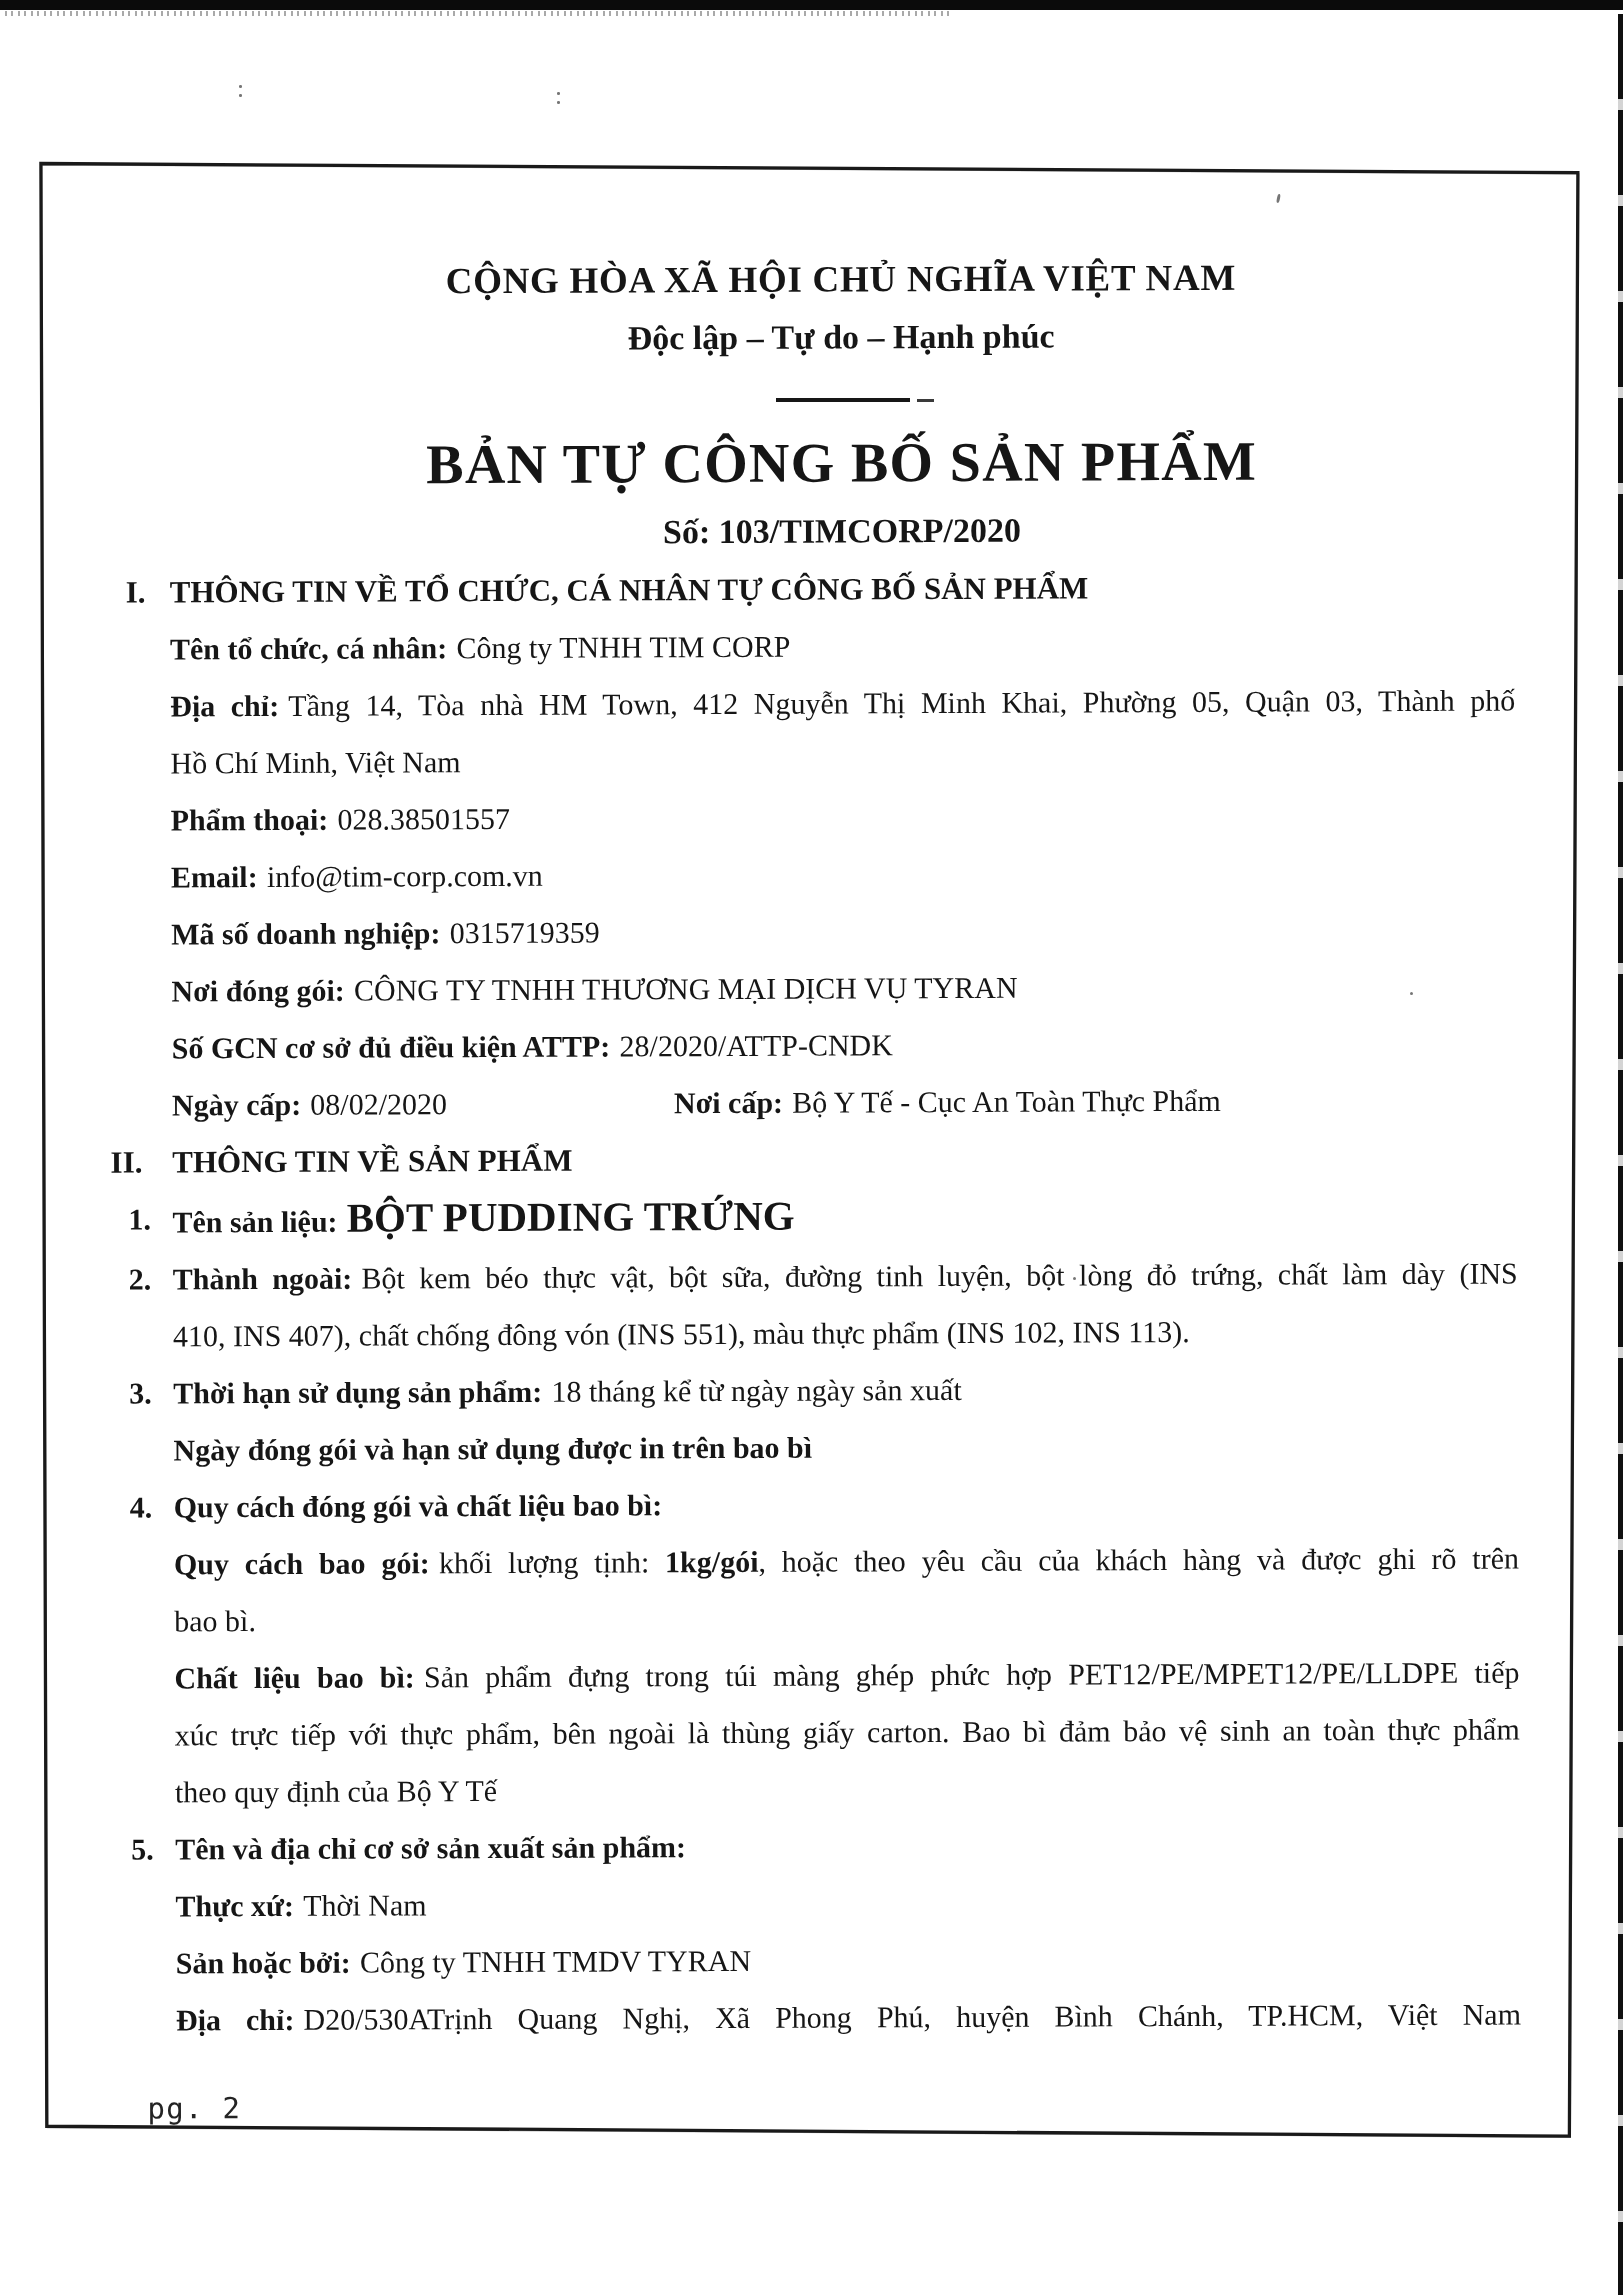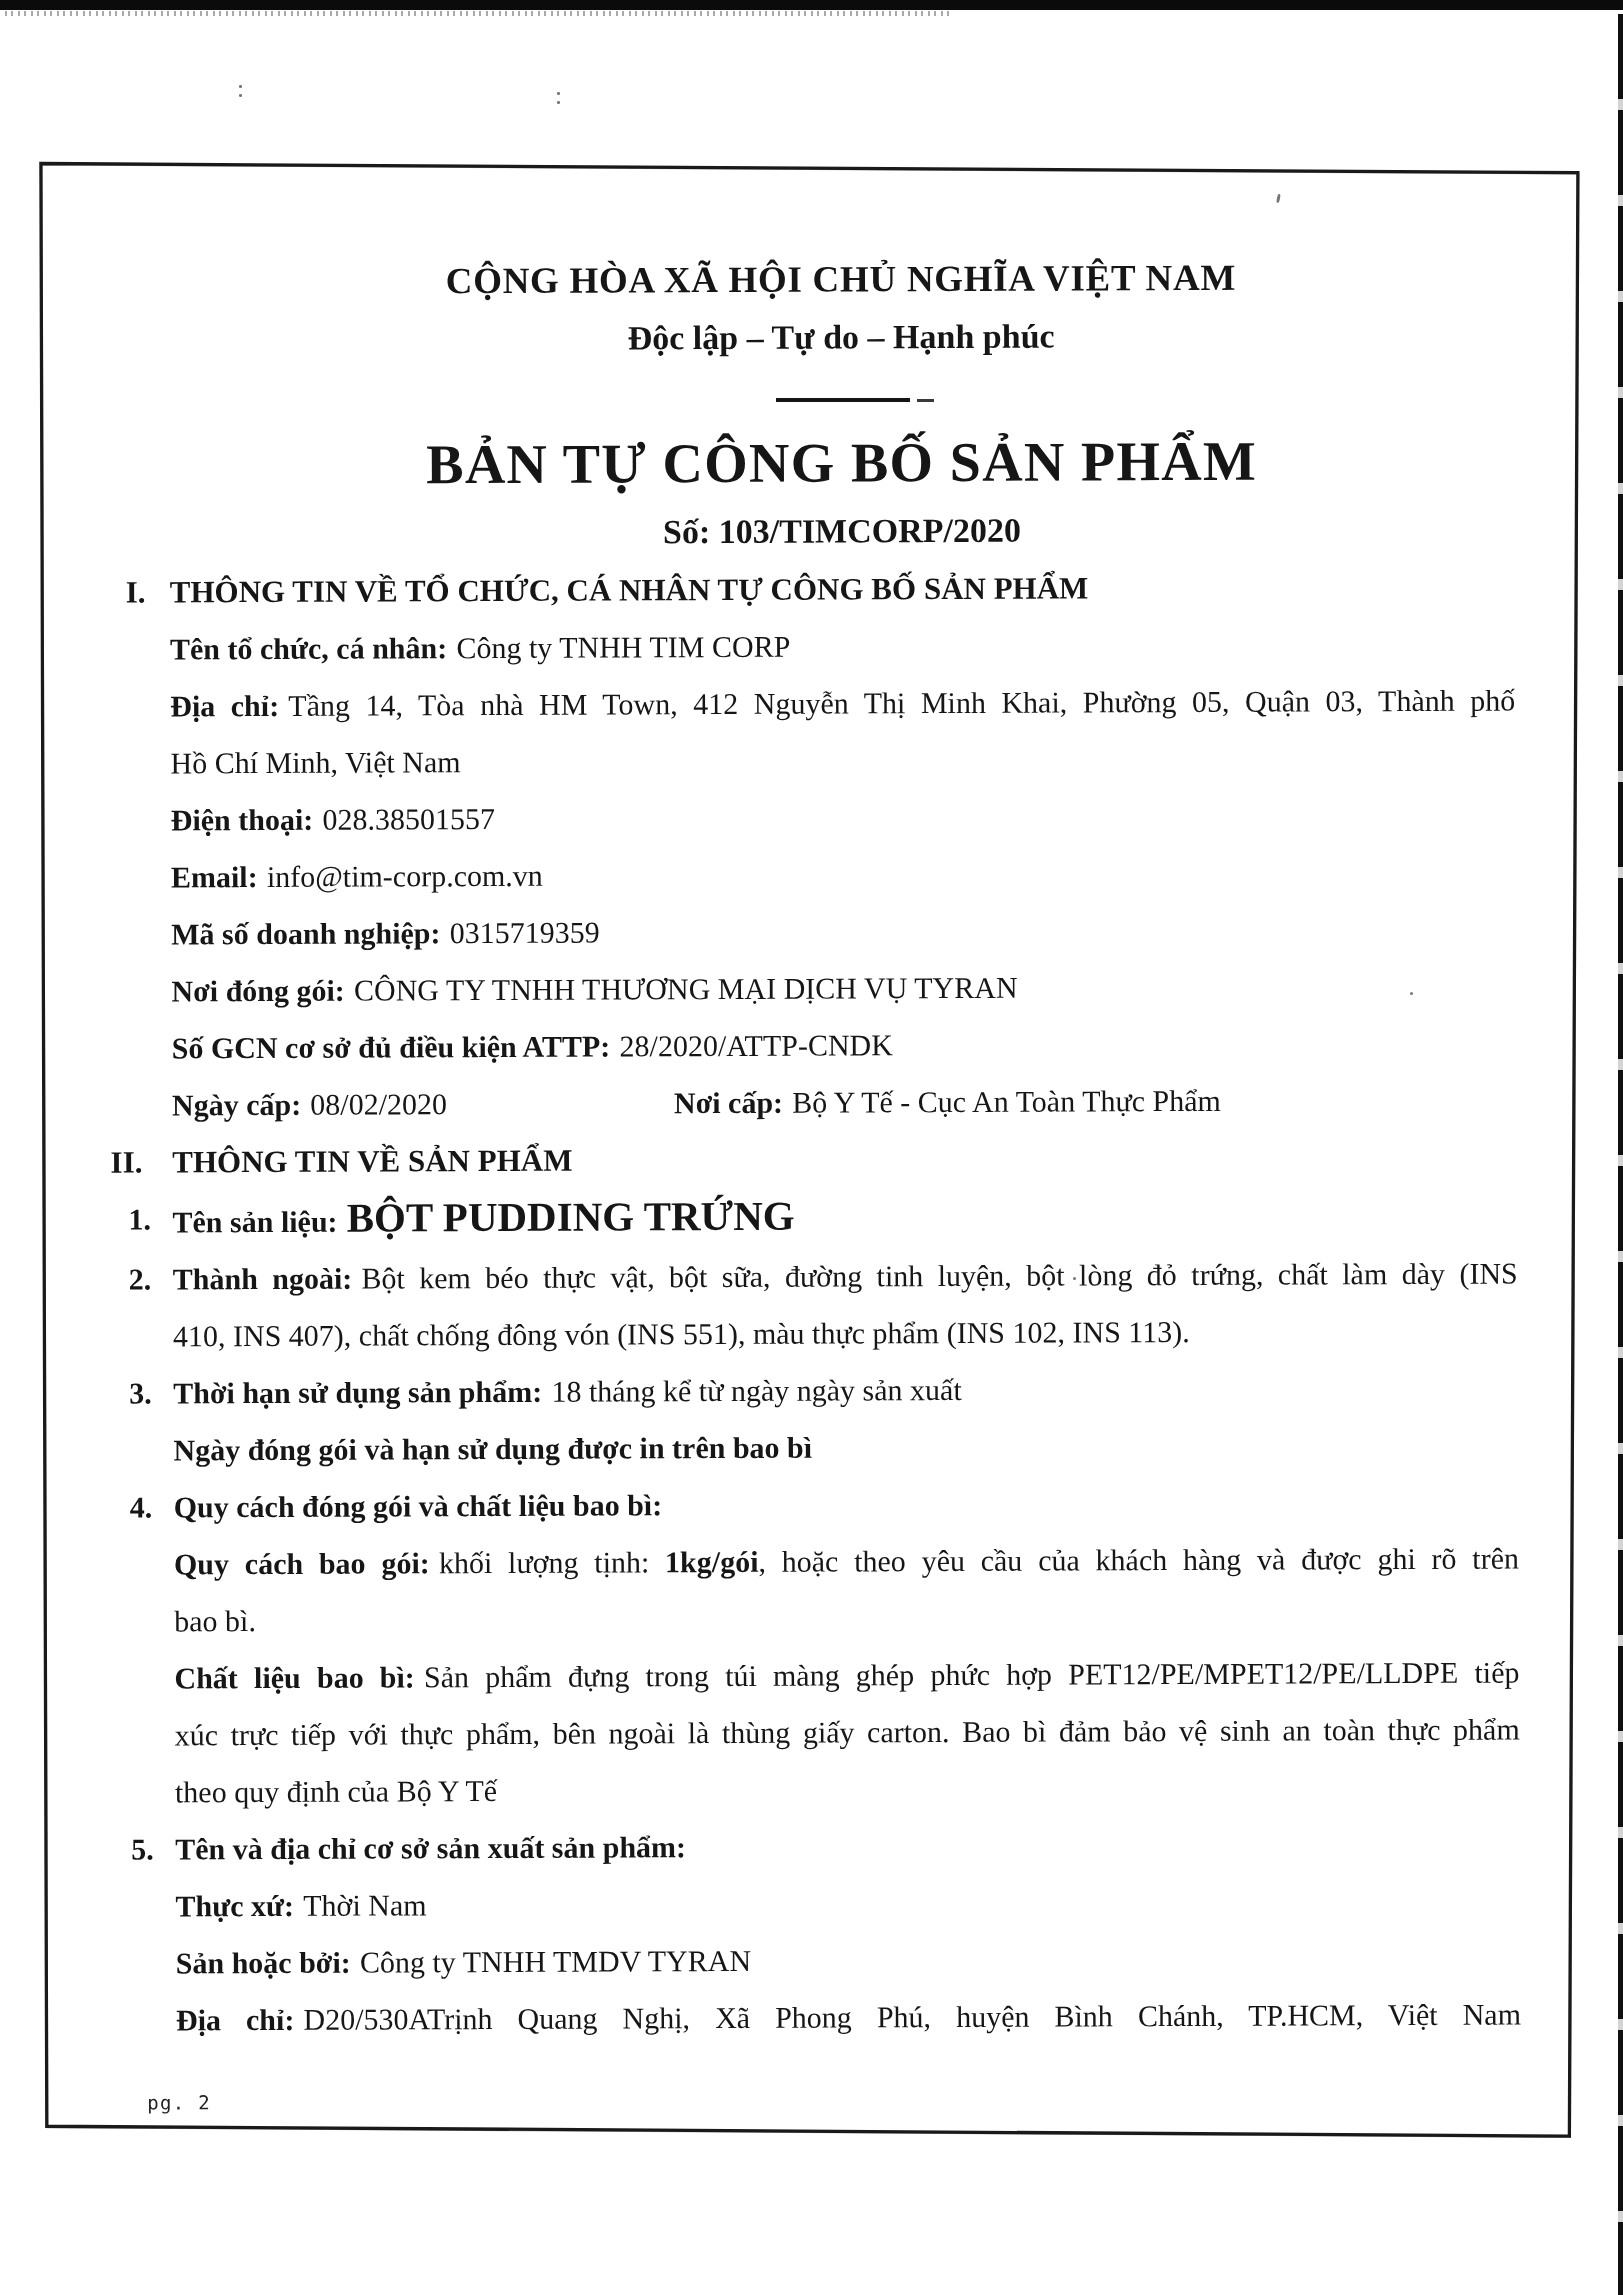--- a/index.html
+++ b/index.html
@@ -37,21 +37,21 @@
   .row .num.rml{left:-17.7px;}
   .row .txt{margin-left:44px;}
   .row.head{font-weight:700;font-size:31px;}
   .just .txt{text-align:justify;text-align-last:justify;}
   .lbl{font-weight:700;margin-right:9.2px;}
   .b{font-weight:700;}
   .prod{font-weight:700;font-size:41px;}
   .col2{position:absolute;left:546px;top:0;}
   .pg-num{position:absolute;left:143px;top:2091px;
     font-family:"DejaVu Sans Mono","Liberation Mono",monospace;
-    font-size:19px;color:#242424;letter-spacing:1.3px;}
+    font-size:29px;color:#242424;letter-spacing:1.3px;}
 </style>
 </head>
 <body>
 
 <div id="page">
 
   <div class="top-bar"></div>
   <div class="top-noise"></div>
   <div class="right-bar"></div>
 
@@ -91,21 +91,21 @@
       </div>
 
       <div class="row just">
         <div class="txt"><span class="lbl">Địa chỉ:</span><span>Tầng 14, Tòa nhà HM Town, 412 Nguyễn Thị Minh Khai, Phường 05, Quận 03, Thành phố</span></div>
       </div>
       <div class="row">
         <div class="txt">Hồ Chí Minh, Việt Nam</div>
       </div>
 
       <div class="row">
-        <div class="txt"><span class="lbl">Điện thoại:</span><span>028.38501557</span></div>
+        <div class="txt"><span class="lbl">Phẩm thoại:</span><span>028.38501557</span></div>
       </div>
 
       <div class="row">
         <div class="txt"><span class="lbl">Email:</span><span>info@tim-corp.com.vn</span></div>
       </div>
 
       <div class="row">
         <div class="txt"><span class="lbl">Mã số doanh nghiệp:</span><span>0315719359</span></div>
       </div>
 

